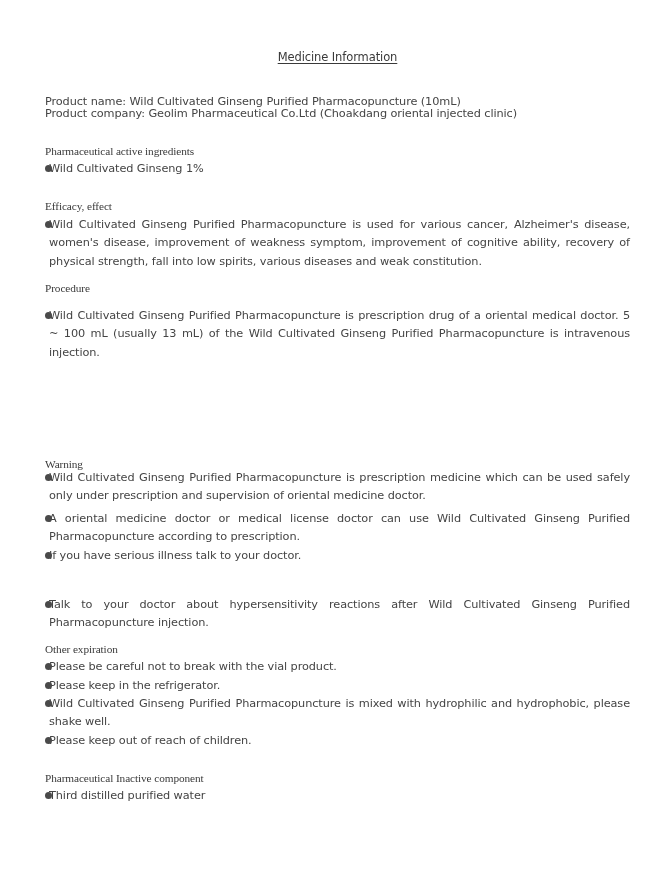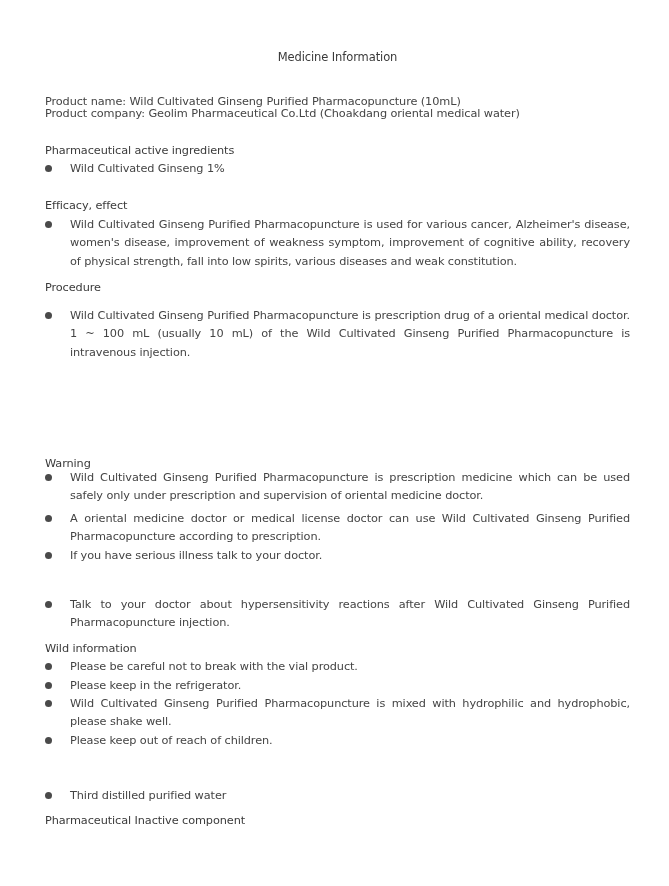--- a/index.html
+++ b/index.html
@@ -8,97 +8,97 @@
       font-family: "DejaVu Sans", sans-serif;
       color: #444444;
       font-size: 11.3px;
       letter-spacing: -0.1px;
     }
     .page { position: absolute; left: 0; top: 0; width: 669px; height: 886px; }
     .title {
       position: absolute; top: 50px; left: 0; width: 675px; text-align: center;
       font-size: 11.5px; color: #3a3a3a;
     }
-    .title span { text-underline-offset: 2px; }
+    .title span { text-decoration: underline; text-underline-offset: 2px; }
     .line { position: absolute; left: 45px; white-space: nowrap; line-height: 18px; }
-    .heading { position: absolute; left: 45px; white-space: nowrap; line-height: 18px; color: #3a3a3a; }
+    .heading { position: absolute; left: 45px; white-space: nowrap; line-height: 18px; color: #3a3a3a; font-family: Liberation Serif, serif; }
     .bullet-item { position: absolute; left: 45px; width: 585px; }
     .bullet {
       position: absolute; left: 0; top: 5px; width: 7px; height: 7px; border-radius: 50%;
       background: #4a4a4a;
     }
     .bullet-text {
-      margin-left: 25px; line-height: 18.4px; text-align: justify;
+      margin-left: 4px; line-height: 18.4px; text-align: justify;
       display: block;
     }
     .cursor { display: inline-block; width: 1px; height: 13px; background: #111; vertical-align: -2px; margin-left: 1px; }
   </style>
 </head>
 <body>
 
 <div class="page">
 
   <div class="title"><span>Medicine Information</span></div>
 
   <div class="line" style="top:93px">Product name: Wild Cultivated Ginseng Purified Pharmacopuncture (10mL)</div>
-  <div class="line" style="top:105px">Product company: Geolim Pharmaceutical Co.Ltd (Choakdang oriental medical water)</div>
+  <div class="line" style="top:105px">Product company: Geolim Pharmaceutical Co.Ltd (Choakdang oriental injected clinic)</div>
 
   <div class="heading" style="top:142px">Pharmaceutical active ingredients</div>
   <div class="bullet-item" style="top:160px">
     <span class="bullet"></span>
     <span class="bullet-text">Wild Cultivated Ginseng 1%</span>
   </div>
 
   <div class="heading" style="top:197px">Efficacy, effect</div>
   <div class="bullet-item" style="top:216px">
     <span class="bullet"></span>
     <span class="bullet-text">Wild Cultivated Ginseng Purified Pharmacopuncture is used for various cancer, Alzheimer's disease, women's disease, improvement of weakness symptom, improvement of cognitive ability, recovery of physical strength, fall into low spirits, various diseases and weak constitution.</span>
   </div>
 
   <div class="heading" style="top:279px">Procedure</div>
   <div class="bullet-item" style="top:307px">
     <span class="bullet"></span>
-    <span class="bullet-text">Wild Cultivated Ginseng Purified Pharmacopuncture is prescription drug of a oriental medical doctor. 1 ~ 100 mL (usually 10 mL) of the Wild Cultivated Ginseng Purified Pharmacopuncture is intravenous injection.</span>
+    <span class="bullet-text">Wild Cultivated Ginseng Purified Pharmacopuncture is prescription drug of a oriental medical doctor. 5 ~ 100 mL (usually 13 mL) of the Wild Cultivated Ginseng Purified Pharmacopuncture is intravenous injection.</span>
   </div>
 
   <div class="heading" style="top:455px">Warning</div>
   <div class="bullet-item" style="top:469px">
     <span class="bullet"></span>
     <span class="bullet-text">Wild Cultivated Ginseng Purified Pharmacopuncture is prescription medicine which can be used safely only under prescription and supervision of oriental medicine doctor.</span>
   </div>
   <div class="bullet-item" style="top:510px">
     <span class="bullet"></span>
     <span class="bullet-text">A oriental medicine doctor or medical license doctor can use Wild Cultivated Ginseng Purified Pharmacopuncture according to prescription.</span>
   </div>
   <div class="bullet-item" style="top:547px">
     <span class="bullet"></span>
     <span class="bullet-text">If you have serious illness talk to your doctor.</span>
   </div>
   <div class="bullet-item" style="top:596px">
     <span class="bullet"></span>
     <span class="bullet-text">Talk to your doctor about hypersensitivity reactions after Wild Cultivated Ginseng Purified Pharmacopuncture injection.</span>
   </div>
 
-  <div class="heading" style="top:640px">Wild information</div>
+  <div class="heading" style="top:640px">Other expiration</div>
   <div class="bullet-item" style="top:677px">
     <span class="bullet"></span>
     <span class="bullet-text">Please keep in the refrigerator.</span>
   </div>
   <div class="bullet-item" style="top:658px">
     <span class="bullet"></span>
     <span class="bullet-text">Please be careful not to break with the vial product.</span>
   </div>
   <div class="bullet-item" style="top:732px">
     <span class="bullet"></span>
     <span class="bullet-text">Please keep out of reach of children.</span>
   </div>
   <div class="bullet-item" style="top:695px">
     <span class="bullet"></span>
     <span class="bullet-text">Wild Cultivated Ginseng Purified Pharmacopuncture is mixed with hydrophilic and hydrophobic, please shake well.</span>
   </div>
 
-  <div class="heading" style="top:812px">Pharmaceutical Inactive component</div>
+  <div class="heading" style="top:769px">Pharmaceutical Inactive component</div>
   <div class="bullet-item" style="top:787px">
     <span class="bullet"></span>
     <span class="bullet-text">Third distilled purified water</span>
   </div>
 
 </div>
 
 </body></html>

